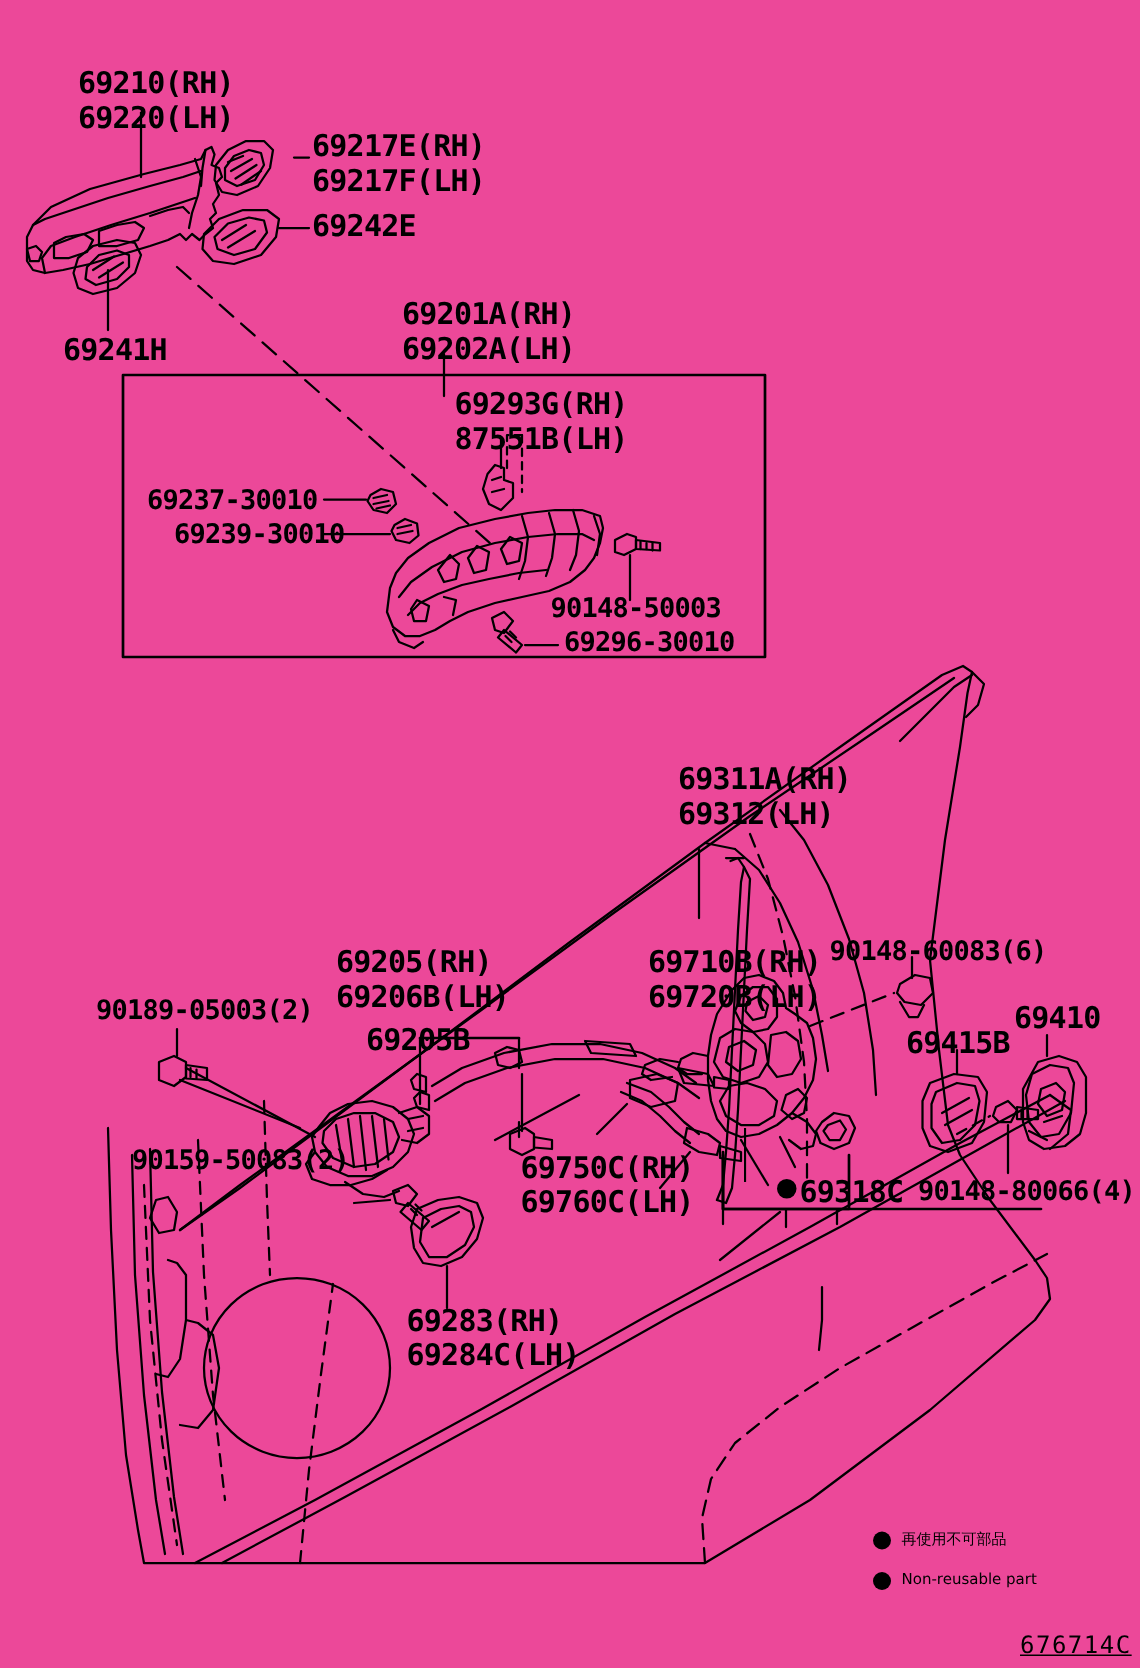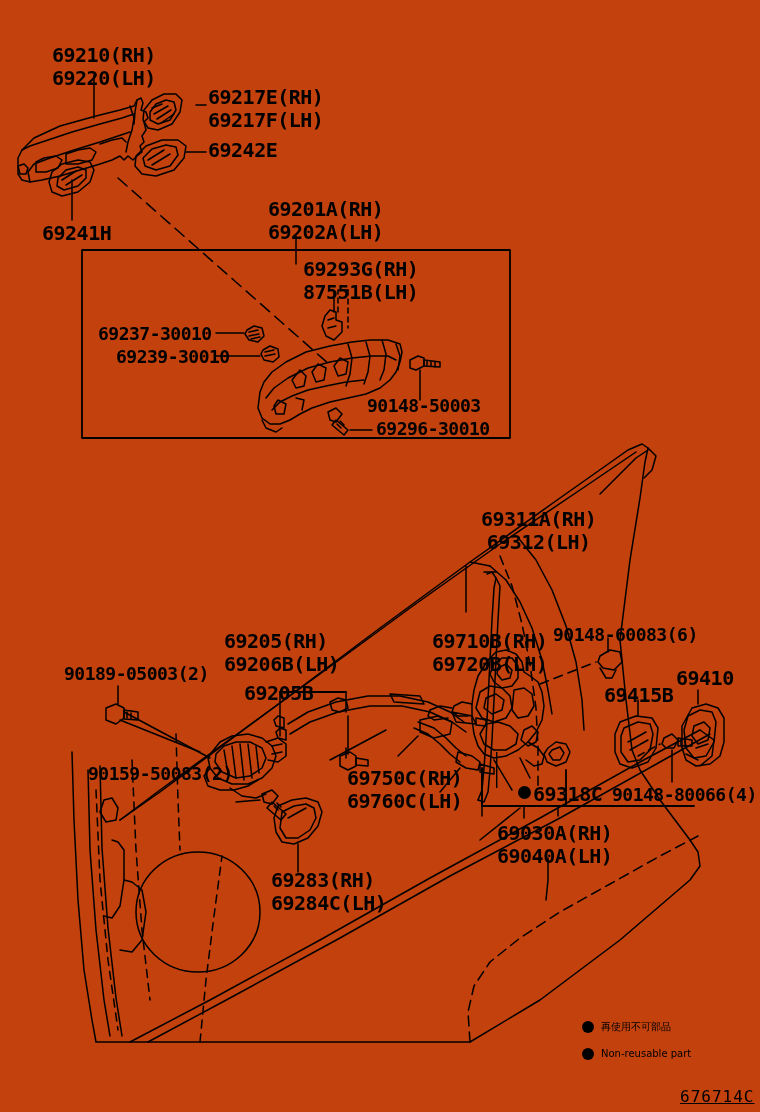--- a/index.html
+++ b/index.html
@@ -4,21 +4,21 @@
 <style>
   html, body {
     margin: 0;
     padding: 0;
     background: #ffffff;
   }
   #page {
     position: relative;
     width: 760px;
     height: 1112px;
-    background: #c2410c;
+    background: #ec4899;
     overflow: hidden;
     font-family: "DejaVu Sans Mono", "Liberation Mono", monospace;
   }
   #art {
     position: absolute;
     left: 0; top: 0;
     width: 760px;
     height: 1112px;
   }
   .lbl {
@@ -368,21 +368,21 @@
 
   <div class="lbl" style="left:268px; top:198px;">69201A(RH)
 69202A(LH)</div>
   <div class="lbl" style="left:303px; top:258px;">69293G(RH)
 87551B(LH)</div>
   <div class="lbl sm" style="left:98px; top:323px;">69237-30010</div>
   <div class="lbl sm" style="left:116px; top:346px;">69239-30010</div>
   <div class="lbl sm" style="left:367px; top:395px;">90148-50003</div>
   <div class="lbl sm" style="left:376px; top:418px;">69296-30010</div>
 
-  <div class="lbl" style="left:481px; top:508px;text-align:center;">69311A(RH)
+  <div class="lbl" style="left:452px; top:508px;">69311A(RH)
 69312(LH)</div>
   <div class="lbl sm" style="left:553px; top:624px;">90148-60083(6)</div>
   <div class="lbl" style="left:604px; top:684px;">69415B</div>
   <div class="lbl" style="left:676px; top:667px;">69410</div>
   <div class="lbl sm" style="left:612px; top:784px;">90148-80066(4)</div>
 
   <div class="lbl" style="left:224px; top:630px;">69205(RH)
 69206B(LH)</div>
   <div class="lbl" style="left:244px; top:682px;">69205B</div>
   <div class="lbl sm" style="left:64px; top:663px;">90189-05003(2)</div>
@@ -391,22 +391,20 @@
 69284C(LH)</div>
 
   <div class="lbl" style="left:384px; top:630px;margin-left:48px;">69710B(RH)
 69720B(LH)</div>
   <div class="lbl" style="left:347px; top:767px;">69750C(RH)
 69760C(LH)</div>
 
   <div class="dot" style="left:518px; top:786px;"></div>
   <div class="lbl" style="left:533px; top:783px;">69318C</div>
 
-  <div class="lbl" style="left:497px; top:822px;">69030A(RH)
-69040A(LH)</div>
 
   <div class="legend-dot" style="left:582px; top:1021px;"></div>
   <div class="lbl jp" style="left:601px; top:1015px;">再使用不可部品</div>
   <div class="legend-dot" style="left:582px; top:1048px;"></div>
   <div class="lbl jp" style="left:601px; top:1042px;">Non-reusable part</div>
 
   <div class="lbl code" style="left:680px; top:1085px;">676714C</div>
 
 </div>
 

